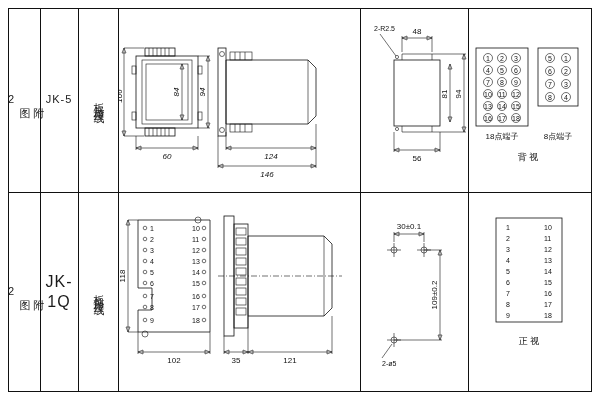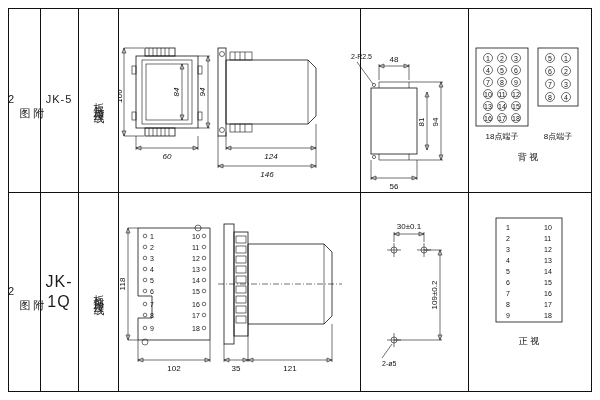--- a/index.html
+++ b/index.html
@@ -137,21 +137,21 @@
 
       <line class="lnthin" x1="100" y1="158" x2="198" y2="158"></line>
       <path class="lnthin" d="M100 158 l5 -2 l0 4 z" fill="#111"></path>
       <path class="lnthin" d="M198 158 l-5 -2 l0 4 z" fill="#111"></path>
       <line class="lnthin" x1="100" y1="128" x2="100" y2="160"></line>
       <line class="lnthin" x1="198" y1="142" x2="198" y2="160"></line>
       <text class="dimtext" x="149" y="169" text-anchor="middle">146</text>
     </svg>
   </div>
 
-  <div class="draw" style="left:349px;top:8px;margin-top:28px;">
+  <div class="draw" style="left:372px;top:8px;">
     <svg width="108" height="184" viewBox="0 0 108 184">
 
       <rect class="ln" x="22" y="52" width="46" height="66"></rect>
 
       <path class="lnthin" d="M30 52 L30 46 L60 46 L60 52"></path>
 
       <path class="lnthin" d="M30 118 L30 124 L60 124 L60 118"></path>
 
       <circle class="lnthin" cx="25" cy="49" r="1.6"></circle>
       <circle class="lnthin" cx="25" cy="121" r="1.6"></circle>
@@ -263,21 +263,21 @@
   </div>
 
   <div class="cellLabel vert twoline" style="left:8px;top:192px;width:32px;height:200px;">附
 图
 2</div>
 
   <div class="cellLabel" style="left:40px;top:192px;width:38px;height:200px;font-size:16px;">JK-1Q</div>
 
   <div class="cellLabel vert" style="left:78px;top:192px;width:40px;height:200px;">板前接线</div>
 
-  <div class="draw" style="left:118px;top:192px;margin-top:8px;">
+  <div class="draw" style="left:118px;top:192px;">
     <svg width="242" height="200" viewBox="0 0 242 200">
 
       <path class="ln" d="M20 28 L92 28 L92 140 L20 140 L20 118 L34 118 L34 96 L20 96 Z"></path>
 
       <g>
         <circle class="lnthin" cx="27" cy="36" r="1.8"></circle>
           <text class="smalltext" x="32" y="38.5">1</text>
         <circle class="lnthin" cx="27" cy="47" r="1.8"></circle>
           <text class="smalltext" x="32" y="49.5">2</text>
         <circle class="lnthin" cx="27" cy="58" r="1.8"></circle>

